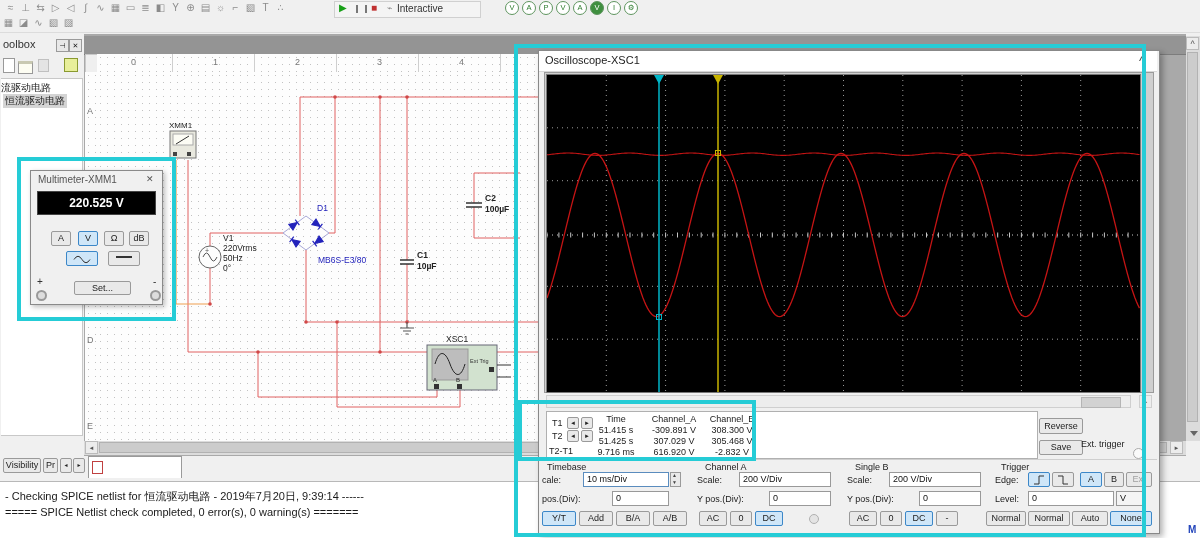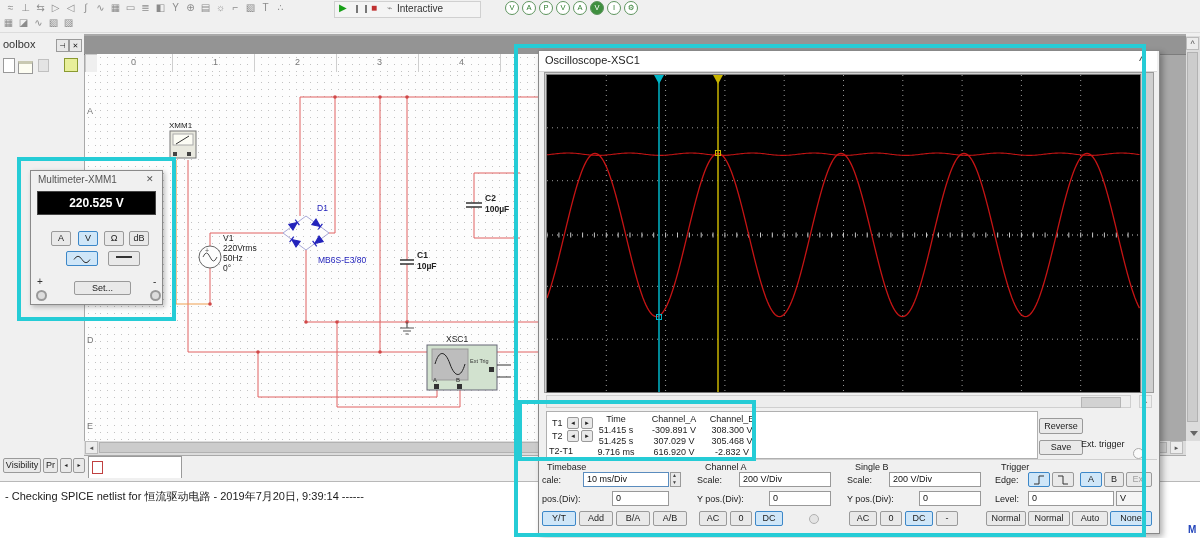--- a/index.html
+++ b/index.html
@@ -47,20 +47,24 @@
       <span class="abs ttl" style="left:3px;top:2px;font-size:11px;color:#333;">oolbox</span>
       <span class="abs" style="left:56px;top:3px;width:11px;height:11px;border:1px solid #9a9a9a;background:#e8e8e8;font-size:7px;line-height:11px;text-align:center;">⊣</span>
       <span class="abs" style="left:69px;top:3px;width:11px;height:11px;border:1px solid #9a9a9a;background:#e8e8e8;font-size:7px;line-height:11px;text-align:center;">✕</span>
     </div>
     <div class="abs" style="left:0;top:22px;width:82px;height:20px;">
       <span class="abs" style="left:3px;top:2px;width:10px;height:13px;background:#fff;border:1px solid #999;"></span>
       <span class="abs" style="left:18px;top:5px;width:13px;height:9px;background:#fdfdf2;border:1px solid #999;border-top:3px solid #c9c9b2;"></span>
       <span class="abs" style="left:38px;top:3px;width:9px;height:11px;background:#e4e4e4;border:1px solid #c0c0c0;"></span>
       <span class="abs" style="left:64px;top:2px;width:12px;height:12px;background:#e8ef9a;border:1px solid #8a9a30;"></span>
     </div>
+    <div class="abs" style="left:1px;top:44px;width:81px;height:356px;background:#fff;border:1px solid #c8c8c8;border-left:none;">
+      <div class="abs" style="left:0px;top:2px;font-size:10px;white-space:nowrap;">流驱动电路</div>
+      <div class="abs" style="left:2px;top:15px;font-size:10px;white-space:nowrap;background:#d4d4d4;padding:0 2px;">恒流驱动电路</div>
+    </div>
   </div>
 
   <div class="abs" style="left:84px;top:34px;width:1102px;height:422px;background:#a9a9a9;overflow:hidden;">
     <div class="abs" style="left:0;top:2px;width:1102px;height:18px;background:#949494;border-bottom:1px solid #7c7c7c;"></div>
     <div class="abs" style="left:1px;top:20px;width:12px;height:18px;background:#efefef;border:1px solid #c9c9c9;"></div>
     <div class="abs dotsheet" id="ruler-top" style="left:13px;top:20px;width:1049px;height:18px;border-bottom:1px solid #c0c0c0;">
         <span style="position: absolute; top: 3px; left: 34px; font-size: 9px; color: rgb(119, 119, 119);">0</span>
         <span style="position: absolute; top: 0px; left: 75px; width: 1px; height: 18px; background: rgb(207, 207, 207);"></span>
         <span style="position: absolute; top: 3px; left: 116px; font-size: 9px; color: rgb(119, 119, 119);">1</span>
         <span style="position: absolute; top: 0px; left: 157px; width: 1px; height: 18px; background: rgb(207, 207, 207);"></span>
@@ -183,20 +187,21 @@
     <span class="btn" style="left:60px;top:2px;width:12px;height:15px;font-size:5px;">◄</span>
     <span class="btn" style="left:73px;top:2px;width:12px;height:15px;font-size:5px;">►</span>
     <div class="abs" style="left:88px;top:0px;width:92px;height:21px;background:#fff;border:1px solid #9a9a9a;border-bottom:none;">
       <span class="abs" style="left:3px;top:4px;width:9px;height:11px;background:#fff;border:1px solid #c04040;"></span>
       <span class="abs" style="left:16px;top:4px;font-size:10px;white-space:nowrap;margin-top:48px;">恒流驱动电路 *</span>
     </div>
   </div>
 
   <div class="abs" style="left:0;top:482px;width:1200px;height:56px;background:#ffffff;">
     <div class="abs" style="left:5px;top:7px;font-size:11px;color:#1a1a1a;white-space:nowrap;">- Checking SPICE netlist for 恒流驱动电路 - 2019年7月20日, 9:39:14 ------</div>
+    <div class="abs" style="left:5px;top:24px;font-size:11px;color:#1a1a1a;white-space:nowrap;">===== SPICE Netlist check completed, 0 error(s), 0 warning(s) =======</div>
     <div class="abs" style="left:1188px;top:42px;font-size:10px;font-weight:bold;color:#2244bb;">M</div>
   </div>
 
   <div class="abs cyanbox" style="left:17px;top:157px;width:151px;height:156px;z-index:24;"></div>
   <div class="abs" style="left:30px;top:170px;width:131px;height:133px;background:#f0f0f0;border:1px solid #8a8a8a;box-shadow:2px 2px 5px rgba(0,0,0,0.25);z-index:25;">
     <div class="abs" style="left:0;top:0;width:129px;height:18px;">
       <span class="abs" style="left:7px;top:3px;font-size:10px;color:#555;">Multimeter-XMM1</span>
       <span class="abs" style="left:115px;top:3px;font-size:9px;color:#555;">✕</span>
     </div>
     <div class="abs" style="left:6px;top:20px;width:117px;height:22px;background:#000;border:1px solid #444;color:#fff;font-size:12px;font-weight:bold;text-align:center;line-height:22px;">

